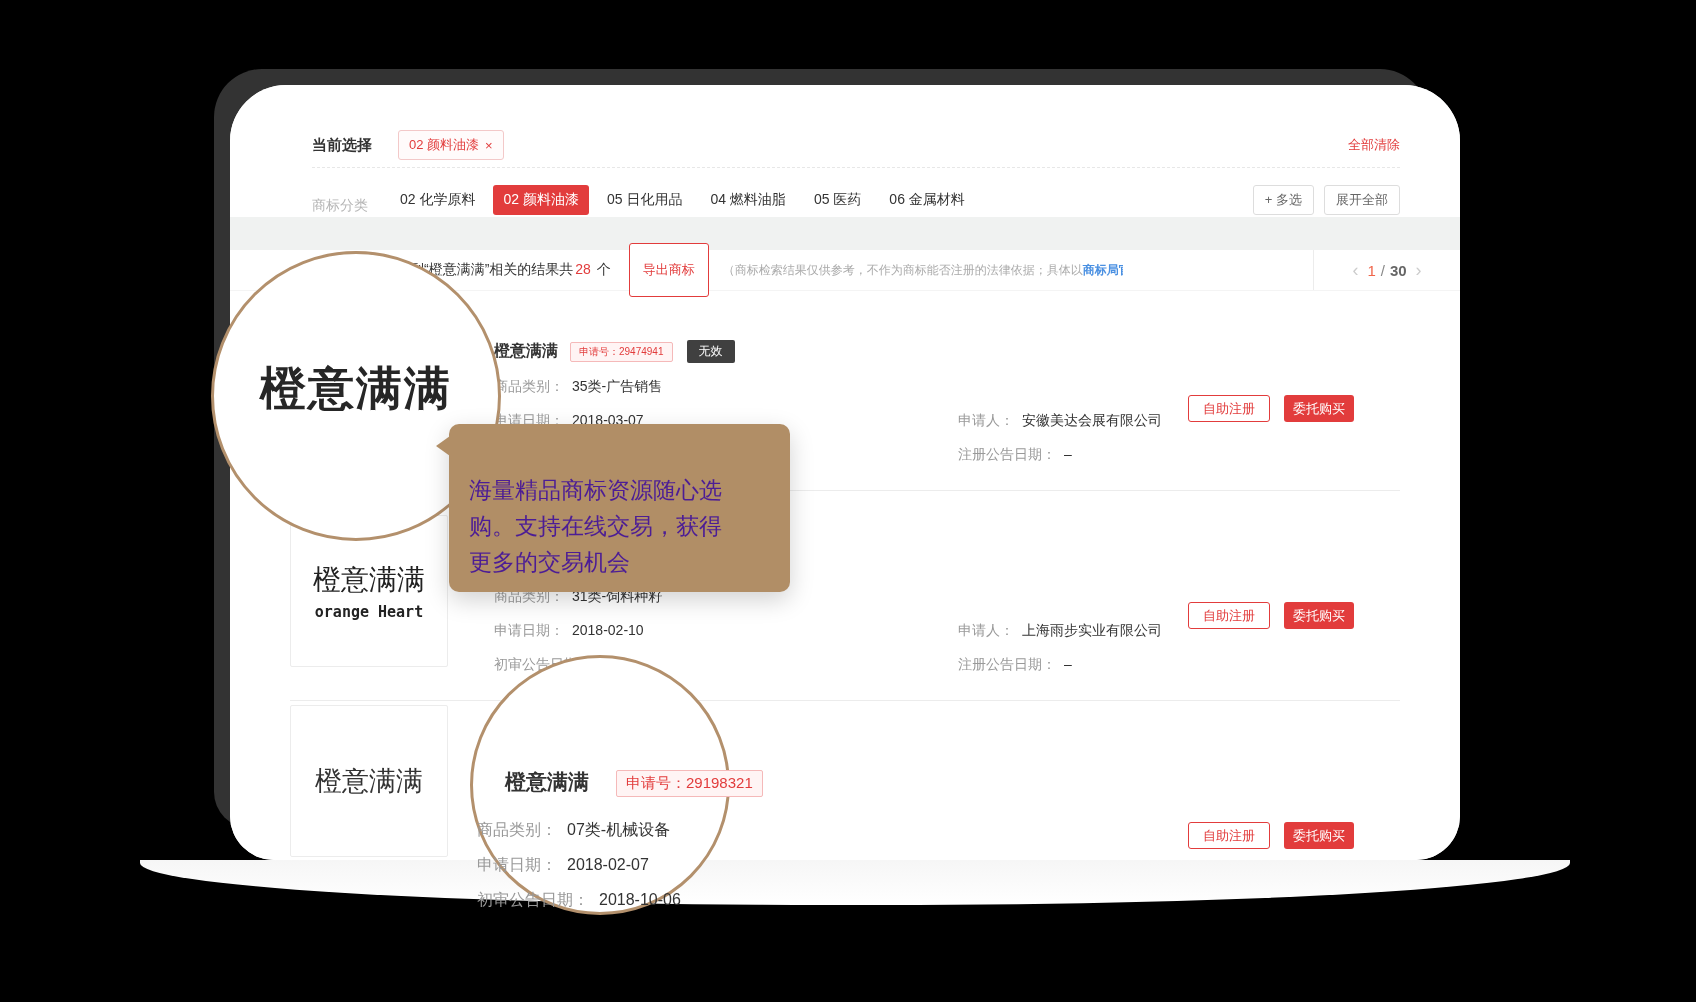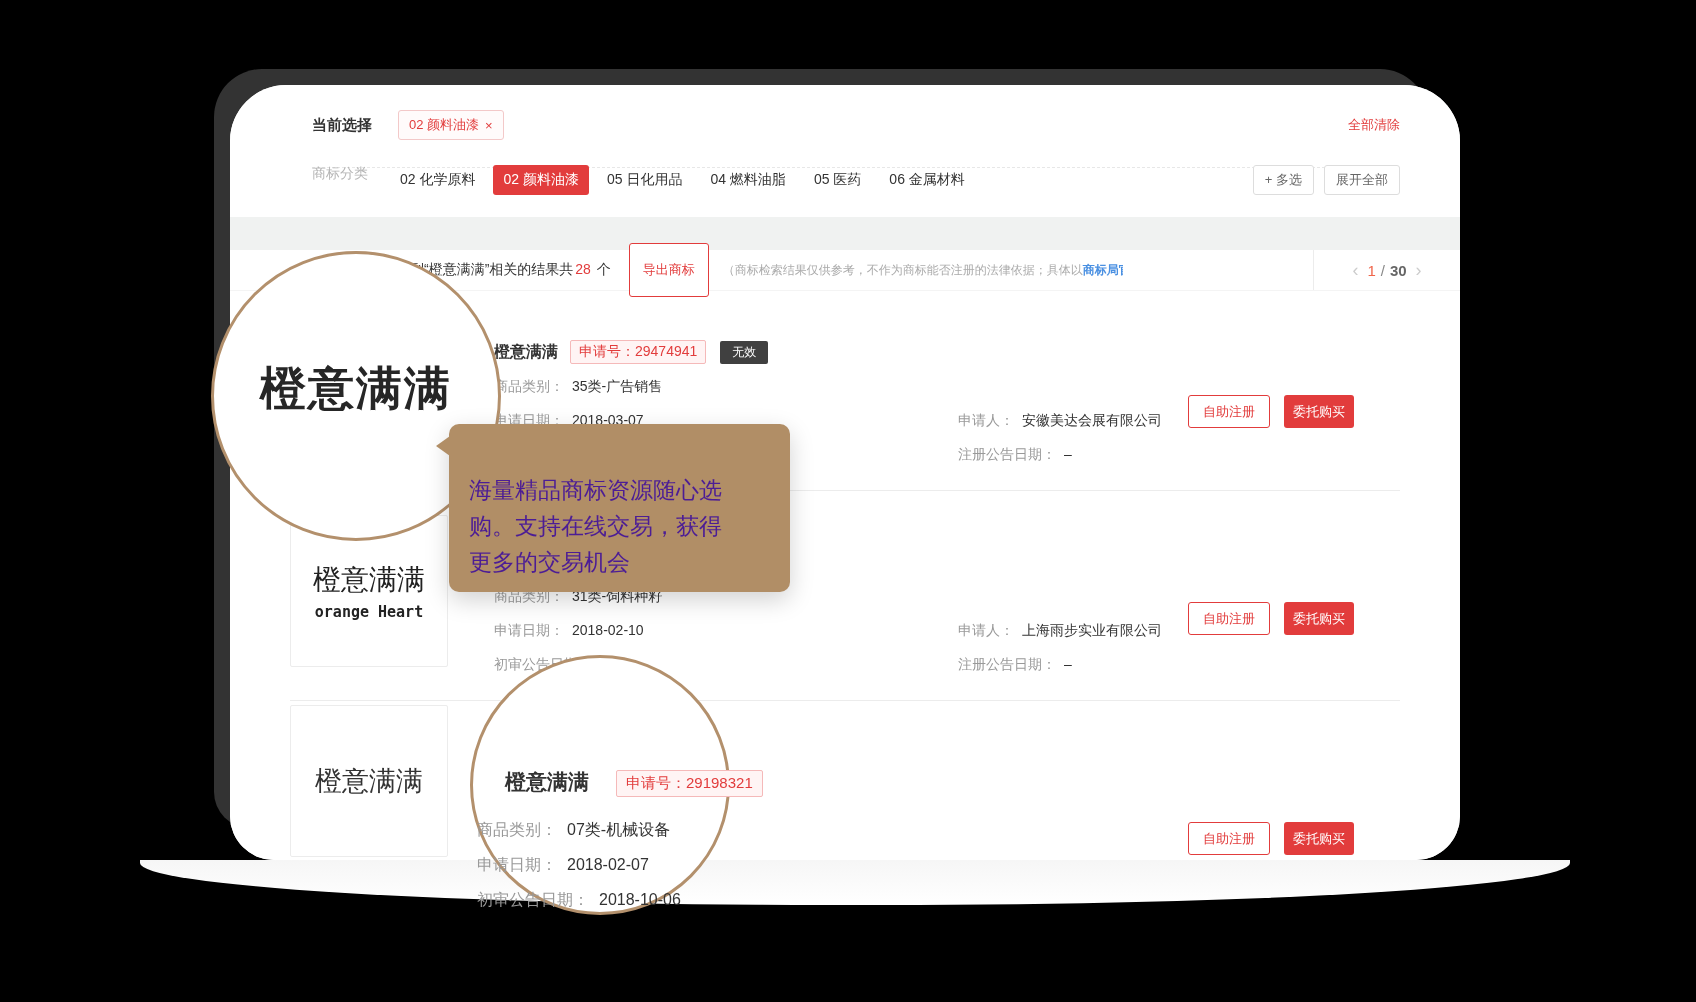--- a/index.html
+++ b/index.html
@@ -3,28 +3,28 @@
 <meta charset="utf-8">
 <style>
   html,body{margin:0;padding:0;background:#000;}
   .canvas{position:relative;width:1696px;height:1002px;background:#000;overflow:hidden;
           font-family:"Liberation Sans","DejaVu Sans",sans-serif;}
   
   .window{position:absolute;left:230px;top:85px;width:1230px;height:775px;background:#f0f2f1;
           border-radius:56px 56px 44px 44px;overflow:hidden;z-index:2;
           box-shadow:-24px -24px 0 -8px rgba(170,170,170,0.30);}
   .filter-card{position:absolute;left:0;top:0;width:1230px;height:132px;background:#fff;}
-  .cur-row{position:absolute;left:82px;top:24px;right:60px;height:32px;display:flex;align-items:center;}
+  .cur-row{position:absolute;left:82px;top:44px;right:60px;height:32px;display:flex;align-items:center;}
   .cur-label{font-size:15px;color:#333;font-weight:bold;}
   .cur-tag{margin-left:26px;display:inline-flex;align-items:center;padding:5px 10px;border:1px solid #f3c9c9;
            background:#fffbfb;border-radius:3px;color:#e23c3c;font-size:13px;cursor:pointer;}
   .cur-tag .x{margin-left:6px;font-size:13px;}
   .clear-all{margin-left:auto;color:#e23c3c;font-size:13px;cursor:pointer;}
   .dash-sep{position:absolute;left:82px;right:60px;top:82px;border-top:1px dashed #e7e7e7;}
-  .cat-row{position:absolute;left:82px;right:60px;top:80px;height:36px;display:flex;align-items:flex-start;}
+  .cat-row{position:absolute;left:82px;right:60px;top:94px;height:36px;display:flex;align-items:flex-end;}
   .cat-label{color:#b5b5b5;font-size:14px;margin-right:22px;}
   .tab{font-size:14px;color:#333;padding:6px 10px;margin-right:8px;border-radius:3px;cursor:pointer;white-space:nowrap;}
   .tab.selected{background:#e23c3c;color:#fff;}
   .ghost-btn{border:1px solid #ddd;border-radius:3px;padding:5px 11px;font-size:13px;color:#666;background:#fff;
              cursor:pointer;white-space:nowrap;}
   .ghost-btn + .ghost-btn{margin-left:10px;}
   .cat-right{margin-left:auto;display:flex;}
   
   .results-card{position:absolute;left:0;top:165px;width:1230px;height:610px;background:#fff;}
   .res-header{position:absolute;left:0;top:0;width:1230px;height:40px;display:flex;align-items:center;
@@ -42,30 +42,30 @@
   .pag-sep{color:#888;font-size:15px;margin:0 5px;}
   .pag-total{color:#666;font-size:15px;font-weight:bold;}
   .row-sep{position:absolute;left:60px;right:60px;height:1px;background:#ececec;}
   .thumb{position:absolute;left:60px;width:156px;height:150px;border:1px solid #ececec;border-radius:2px;
          background:#fff;display:flex;flex-direction:column;align-items:center;justify-content:center;cursor:pointer;}
   .thumb .t-main{font-size:27px;color:#333;}
   .thumb .t-serif{font-family:"DejaVu Serif","Liberation Serif",serif;font-size:28px;color:#222;}
   .thumb .t-sub{font-family:"DejaVu Sans Mono","Liberation Mono",monospace;font-weight:bold;font-size:15px;color:#222;margin-top:4px;}
   .title-line{position:absolute;left:264px;display:flex;align-items:center;}
   .tm-title{font-size:16px;font-weight:bold;color:#333;}
-  .app-tag{margin-left:12px;border:1px solid #f5b9b9;background:#fff4f4;color:#e23c3c;font-size:14px;
+  .app-tag{margin-left:12px;border:1px solid #f5b9b9;background:#fff4f4;color:#e23c3c;font-size:10px;
            padding:2px 8px;border-radius:2px;white-space:nowrap;}
   .badge{margin-left:14px;font-size:12px;color:#fff;padding:3px 12px;border-radius:2px;white-space:nowrap;}
   .badge.invalid{background:#404040;}
   .badge.registered{background:#d9d9d9;}
   .f-line{position:absolute;left:264px;font-size:14px;white-space:nowrap;}
   .f-label{color:#999;}
   .f-value{color:#333;margin-left:8px;}
   .f-col2{position:absolute;left:464px;top:0;white-space:nowrap;}
-  .act-btn{position:absolute;height:33px;border-radius:3px;font-size:13px;display:flex;align-items:center;
+  .act-btn{position:absolute;height:27px;border-radius:3px;font-size:13px;display:flex;align-items:center;
            justify-content:center;cursor:pointer;box-sizing:border-box;}
   .act-btn.outline{border:1px solid #e23c3c;color:#e23c3c;background:#fff;width:82px;}
   .act-btn.solid{background:#e23c3c;color:#fff;width:70px;}
   
   .swoosh{position:absolute;left:140px;top:860px;width:1430px;height:45px;z-index:1;
           background:linear-gradient(180deg,#f6f6f6,#ffffff);
           border-radius:0 0 48% 48% / 0 0 42px 42px;}
   .lens{position:absolute;border-radius:50%;background:#fff;border:3px solid #b3906c;box-sizing:border-box;}
   .lens1{left:211px;top:251px;width:290px;height:290px;z-index:5;display:flex;align-items:center;justify-content:center;}
   .lens1 .big{font-size:46px;font-weight:bold;color:#262626;letter-spacing:2px;margin-top:-14px;}

